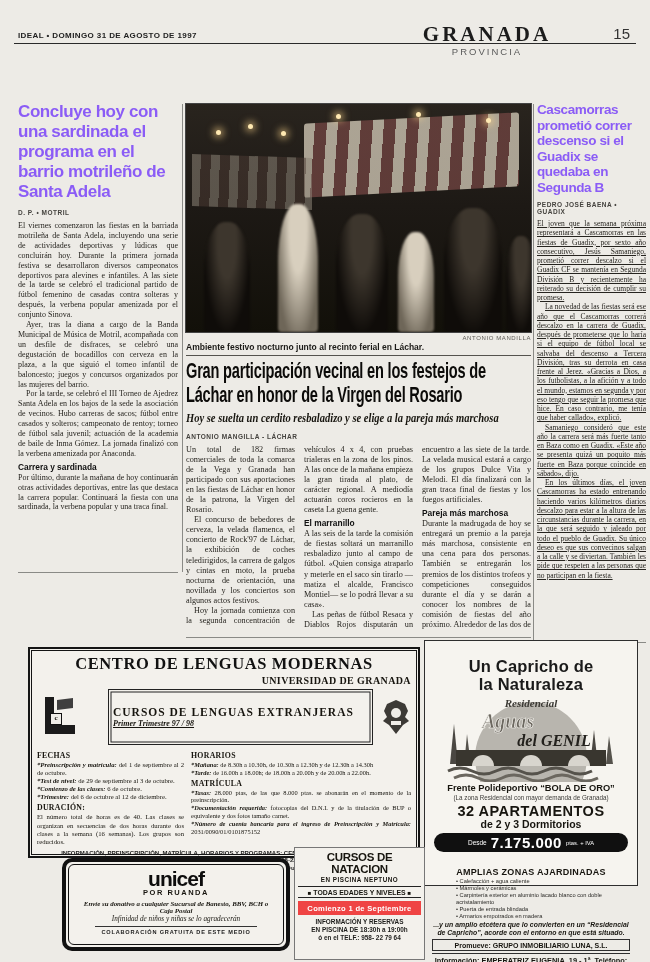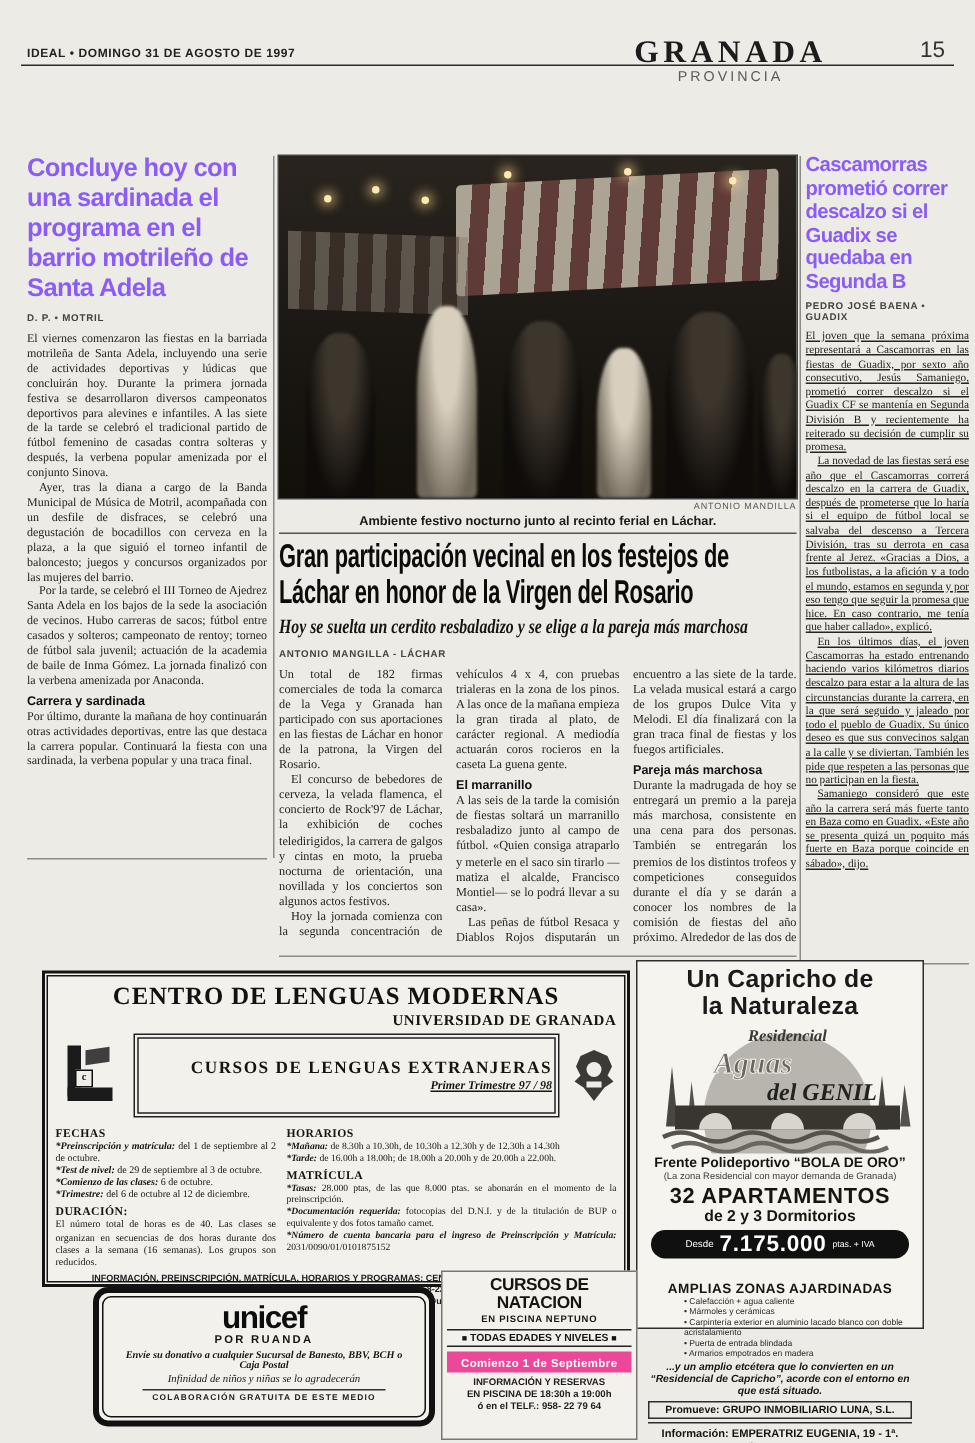--- a/index.html
+++ b/index.html
@@ -37,21 +37,21 @@
 
   
   .photo{position:absolute;left:186px;top:104px;width:345px;height:228px;background:linear-gradient(180deg,#29241e 0%,#1d1915 45%,#121009 100%);overflow:hidden;outline:1px solid #444;}
   .awning{position:absolute;top:14px;left:118px;width:215px;height:74px;background:repeating-linear-gradient(94deg,#cdc4b2 0 11px,#6e4340 11px 23px);transform:skewY(-3deg);opacity:.8;border-radius:3px;}
   .awning2{position:absolute;top:52px;left:6px;width:120px;height:52px;background:repeating-linear-gradient(92deg,#8d8477 0 9px,#4b3a33 9px 19px);transform:skewY(2deg);opacity:.55;}
   .light{position:absolute;width:5px;height:5px;border-radius:50%;background:#ffe9b2;box-shadow:0 0 7px 3px rgba(255,215,140,.55);}
   .fig{position:absolute;bottom:0;border-radius:45% 45% 4px 4px;filter:blur(1.2px);}
   .fig.dark{background:radial-gradient(ellipse at 50% 18%,#3d362d 0 28%,#0f0c09 72%);}
   .fig.lite{background:radial-gradient(ellipse at 50% 18%,#d8cfbe 0 30%,#6e6658 80%);}
   .photo-credit{position:absolute;left:186px;top:335px;width:345px;text-align:right;font:6px "Liberation Sans",sans-serif;letter-spacing:.6px;color:#5c5a55;}
-  .photo-caption{position:absolute;left:186px;top:342px;width:345px;font:bold 8.5px "Liberation Sans",sans-serif;color:#1b1a17;text-align:center;}
+  .photo-caption{position:absolute;left:186px;top:342px;width:345px;font:bold 8.5px "Liberation Sans",sans-serif;color:#1b1a17;}
 
   
   .headline-rule{position:absolute;left:186px;top:355px;width:345px;border-top:1px solid #55534e;}
   .headline{position:absolute;left:186px;top:359px;width:345px;height:50px;overflow:visible;}
   .headline .inner{width:520px;transform:scaleX(0.663);transform-origin:left top;font:bold 22px/23.5px "Liberation Sans",sans-serif;letter-spacing:-.3px;color:#0c0b09;}
   .subhead-main{position:absolute;left:186px;top:410px;width:345px;height:20px;}
   .subhead-main .inner{width:445px;transform:scaleX(0.78);transform-origin:left top;font:bold italic 13.5px "Liberation Serif",serif;color:#17150f;}
   .byline-main{position:absolute;left:186px;top:433px;width:345px;}
   .main-body{position:absolute;left:186px;top:445px;width:345px;height:190px;column-count:3;column-gap:9px;font-size:8.2px;line-height:10.05px;overflow:hidden;}
 
@@ -64,35 +64,35 @@
   
   .lang-ad{position:absolute;left:28px;top:647px;width:392px;height:211px;border:2.5px solid #141414;background:#f3f1ec;box-shadow:inset 0 0 0 1px #f3f1ec, inset 0 0 0 2px #141414;padding:5px 7px;box-sizing:border-box;}
   .lang-title{text-align:center;font:bold 16.5px "Liberation Serif",serif;letter-spacing:.6px;color:#121212;}
   .lang-sub{text-align:right;font:bold 10px "Liberation Serif",serif;letter-spacing:.4px;margin-top:1px;}
   .lang-bannerrow{display:flex;align-items:center;gap:8px;margin-top:3px;}
   .clm-logo{width:44px;height:40px;flex:0 0 auto;position:relative;}
   .clm-logo .stem{position:absolute;left:8px;top:0;width:9px;height:34px;background:#1b1b1b;}
   .clm-logo .foot{position:absolute;left:8px;top:28px;width:30px;height:9px;background:#1b1b1b;}
   .clm-logo .flag{position:absolute;left:20px;top:2px;width:16px;height:10px;background:#3f3f3f;transform:skewY(-8deg);}
   .clm-logo .cbox{position:absolute;left:13px;top:16px;width:10px;height:10px;background:#efede8;border:1px solid #111;font:bold 7px "Liberation Serif",serif;text-align:center;line-height:9px;}
-  .courses-box{flex:1;border:1.5px solid #222;box-shadow:inset 0 0 0 1.5px #f3f1ec, inset 0 0 0 2.5px #222;padding:16px 4px;text-align:right;}
+  .courses-box{flex:1;border:1.5px solid #222;box-shadow:inset 0 0 0 1.5px #f3f1ec, inset 0 0 0 2.5px #222;padding:16px 4px;text-align:left;margin-left:19px;}
   .courses-box .c1{font:bold 11.5px "Liberation Serif",serif;letter-spacing:1px;}
   .courses-box .c2{font:bold italic 8px "Liberation Serif",serif;margin-top:1px;text-decoration:underline;}
   .crest{flex:0 0 auto;}
   .lang-cols{display:flex;gap:7px;margin-top:4px;}
   .lang-colA{width:147px;font-size:6.7px;line-height:8.1px;text-align:justify;}
   .lang-colA .hd, .lang-colC .hd{font:bold 7.8px "Liberation Serif",serif;letter-spacing:.3px;margin:2px 0 1px;}
   .lang-colA b, .lang-colC b{font-style:italic;}
   .lang-colB{width:102px;background:#c9c6c0;border:1px solid #9a978f;padding:3px 0;text-align:center;}
   .lang-colB .lng{font:bold 12px/14.8px "Liberation Serif",serif;letter-spacing:1.5px;color:#34322d;text-shadow:.5px .5px 0 #efede8;}
   .lang-colC{flex:1;font-size:6.4px;line-height:7.8px;text-align:justify;}
   .lang-foot{margin-top:4px;text-align:center;font:bold 6px "Liberation Sans",sans-serif;line-height:7.4px;color:#1c1c1c;}
 
   
-  .genil-ad{position:absolute;left:424px;top:640px;width:192px;height:246px;background:#f6f4ef;border:1.5px solid #2e2e2e;box-sizing:border-box;padding:4px 7px;text-align:center;}
+  .genil-ad{position:absolute;left:424px;top:640px;width:214px;height:246px;background:#f6f4ef;border:1.5px solid #2e2e2e;box-sizing:border-box;padding:17px 7px;text-align:center;}
   .genil-h{font:bold 16.5px/17.5px "Liberation Sans",sans-serif;letter-spacing:.2px;color:#1a1a1a;}
   .genil-logo{margin:1px auto 0;display:block;}
   .genil-frente{font:bold 9.3px "Liberation Sans",sans-serif;margin-top:1px;}
   .genil-zona{font:6.3px "Liberation Sans",sans-serif;color:#3c3b38;margin-top:1px;}
   .genil-apt1{font:bold 14.5px "Liberation Sans",sans-serif;letter-spacing:.5px;margin-top:2px;}
   .genil-apt2{font:bold 10.5px "Liberation Sans",sans-serif;margin-top:-1px;}
   .price-bar{margin:3px 2px 2px;height:19px;background:#101010;border-radius:10px;display:flex;align-items:center;justify-content:center;gap:4px;color:#fff;}
   .price-bar .pre{font:6.5px "Liberation Sans",sans-serif;}
   .price-bar .val{font:bold 15px "Liberation Sans",sans-serif;letter-spacing:.5px;}
   .price-bar .suf{font:5.8px "Liberation Sans",sans-serif;}
@@ -113,21 +113,21 @@
   .unicef-l2{font:italic 7.2px "Liberation Serif",serif;margin-top:1px;}
   .unicef-hr{border-top:1px solid #333;margin:3px 26px 2px;}
   .unicef-foot{font:bold 5.6px "Liberation Sans",sans-serif;letter-spacing:.8px;color:#222;}
 
   
   .swim-ad{position:absolute;left:294px;top:847px;width:131px;height:113px;background:#f3f1ec;border:1px solid #777;box-sizing:border-box;text-align:center;padding:3px 3px 0;}
   .swim-title{font:bold 11.5px "Liberation Sans",sans-serif;letter-spacing:-.3px;}
   .swim-sub{font:bold 6.3px "Liberation Sans",sans-serif;letter-spacing:.5px;margin-top:1px;}
   .swim-levels{border-top:1px solid #222;border-bottom:1px solid #222;font:bold 6.9px "Liberation Sans",sans-serif;margin-top:3px;padding:1.5px 0;}
   .swim-levels .sq{font-size:6px;}
-  .swim-start{background:#ec4899;color:#fff;font:bold 7.6px "Liberation Sans",sans-serif;padding:2.5px 0;margin-top:3px;letter-spacing:.3px;}
+  .swim-start{background:#ef4444;color:#fff;font:bold 7.6px "Liberation Sans",sans-serif;padding:2.5px 0;margin-top:3px;letter-spacing:.3px;}
   .swim-info{font:bold 6.4px/8.2px "Liberation Sans",sans-serif;margin-top:3px;color:#1d1d1b;}
 </style>
 </head>
 <body>
 
 <div class="page">
 
   <div class="masthead-left">IDEAL • DOMINGO 31 DE AGOSTO DE 1997</div>
   <div class="section-title">GRANADA</div>
   <div class="page-number">15</div>
@@ -185,27 +185,27 @@
     <p>El concurso de bebedores de cerveza, la velada flamenca, el concierto de Rock'97 de Láchar, la exhibición de coches teledirigidos, la carrera de galgos y cintas en moto, la prueba nocturna de orientación, una novillada y los conciertos son algunos actos festivos.</p>
     <p>Hoy la jornada comienza con la segunda concentración de vehículos 4 x 4, con pruebas trialeras en la zona de los pinos. A las once de la mañana empieza la gran tirada al plato, de carácter regional. A mediodía actuarán coros rocieros en la caseta La guena gente.</p>
     <div class="inline-sub">El marranillo</div>
     <p class="noindent">A las seis de la tarde la comisión de fiestas soltará un marranillo resbaladizo junto al campo de fútbol. «Quien consiga atraparlo y meterle en el saco sin tirarlo —matiza el alcalde, Francisco Montiel— se lo podrá llevar a su casa».</p>
     <p>Las peñas de fútbol Resaca y Diablos Rojos disputarán un encuentro a las siete de la tarde. La velada musical estará a cargo de los grupos Dulce Vita y Melodi. El día finalizará con la gran traca final de fiestas y los fuegos artificiales.</p>
     <div class="inline-sub">Pareja más marchosa</div>
     <p class="noindent">Durante la madrugada de hoy se entregará un premio a la pareja más marchosa, consistente en una cena para dos personas. También se entregarán los premios de los distintos trofeos y competiciones conseguidos durante el día y se darán a conocer los nombres de la comisión de fiestas del año próximo. Alrededor de las dos de la madrugada se sorteará un equipo de alta fidelidad entre los asistentes a la verbena.</p>
   </div>
 
   <div class="right-art">
-    <div class="art-title">Cascamorras prometió correr descalzo si el Guadix se quedaba en Segunda B</div>
+    <div class="art-title">Cascamorras prometió correr descenso si el Guadix se quedaba en Segunda B</div>
     <div class="byline">PEDRO JOSÉ BAENA • GUADIX</div>
     <div class="body-text">
       <p class="noindent">El joven que la semana próxima representará a Cascamorras en las fiestas de Guadix, por sexto año consecutivo, Jesús Samaniego, prometió correr descalzo si el Guadix CF se mantenía en Segunda División B y recientemente ha reiterado su decisión de cumplir su promesa.</p>
       <p>La novedad de las fiestas será ese año que el Cascamorras correrá descalzo en la carrera de Guadix, después de prometerse que lo haría si el equipo de fútbol local se salvaba del descenso a Tercera División, tras su derrota en casa frente al Jerez. «Gracias a Dios, a los futbolistas, a la afición y a todo el mundo, estamos en segunda y por eso tengo que seguir la promesa que hice. En caso contrario, me tenía que haber callado», explicó.</p>
+      <p>Samaniego consideró que este año la carrera será más fuerte tanto en Baza como en Guadix. «Este año se presenta quizá un poquito más fuerte en Baza porque coincide en sábado», dijo.</p>
       <p>En los últimos días, el joven Cascamorras ha estado entrenando haciendo varios kilómetros diarios descalzo para estar a la altura de las circunstancias durante la carrera, en la que será seguido y jaleado por todo el pueblo de Guadix. Su único deseo es que sus convecinos salgan a la calle y se diviertan. También les pide que respeten a las personas que no participan en la fiesta.</p>
-      <p>Samaniego consideró que este año la carrera será más fuerte tanto en Baza como en Guadix. «Este año se presenta quizá un poquito más fuerte en Baza porque coincide en sábado», dijo.</p>
     </div>
   </div>
 
   <div class="lang-ad">
     <div class="lang-title">CENTRO DE LENGUAS MODERNAS</div>
     <div class="lang-sub">UNIVERSIDAD DE GRANADA</div>
     <div class="lang-bannerrow">
       <div class="clm-logo">
         <div class="stem"></div>
         <div class="foot"></div>

